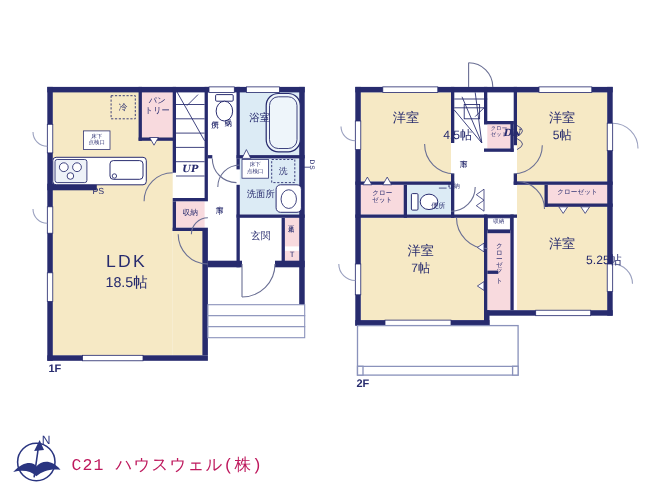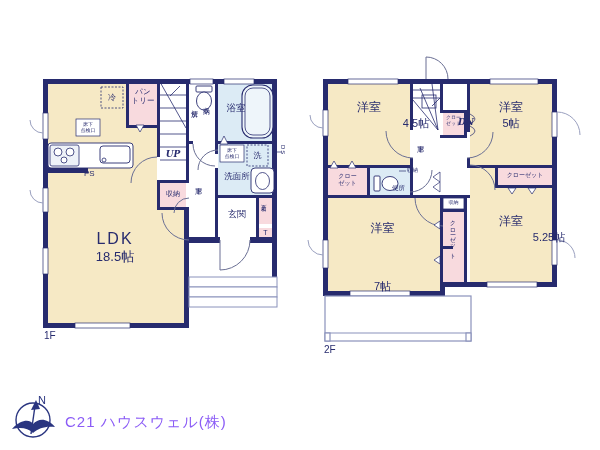--- a/index.html
+++ b/index.html
@@ -3,22 +3,22 @@
 <meta charset="utf-8">
 <style>
   html,body{margin:0;padding:0;background:#fff;}
   .canvas{position:relative;width:600px;height:450px;background:#ffffff;overflow:hidden;
           font-family:"Liberation Sans",sans-serif;}
   .canvas svg{position:absolute;left:0;top:0;}
   .lbl{position:absolute;color:#272b6e;line-height:1.15;white-space:pre-line;}
   .ctr{text-align:center;}
   .v{writing-mode:vertical-rl;letter-spacing:1px;}
   .it{font-family:"DejaVu Serif",serif;font-style:italic;font-weight:bold;}
-  .bold{font-weight:normal;}
-  .watermark{position:absolute;color:#8b5cf6;letter-spacing:1px;}
+  .bold{font-weight:bold;}
+  .watermark{position:absolute;color:#be185d;letter-spacing:1px;font-family:Liberation Mono, monospace;}
 </style>
 </head>
 <body>
 
 <div class="canvas">
 
 <svg width="600" height="450" viewBox="0 0 600 450">
 
   <g>
     <rect x="48" y="82" width="109" height="241" fill="#f6e9c5"></rect>
@@ -265,21 +265,21 @@
   <div class="lbl ctr" style="left:219px;top:209px;width:36px;font-size:9px;">玄関</div>
   <div class="lbl v" style="left:261px;top:200px;font-size:5.5px;">下足箱</div>
   <div class="lbl ctr" style="left:259px;top:229px;width:13px;font-size:7px;">T</div>
   <div class="lbl bold" style="left:44px;top:330px;font-size:10px;">1F</div>
 
   <div class="lbl ctr" style="left:328px;top:101px;width:82px;font-size:12px;">洋室</div>
   <div class="lbl ctr" style="left:328px;top:117px;width:82px;font-size:11px;padding-left:47px;">4.5帖</div>
   <div class="lbl ctr" style="left:470px;top:101px;width:82px;font-size:12px;">洋室</div>
   <div class="lbl ctr" style="left:470px;top:117px;width:82px;font-size:11px;">5帖</div>
   <div class="lbl ctr" style="left:330px;top:222px;width:105px;font-size:12px;">洋室</div>
-  <div class="lbl ctr" style="left:330px;top:238px;width:105px;font-size:11px;margin-top:42px;">7帖</div>
+  <div class="lbl ctr" style="left:330px;top:238px;width:105px;font-size:11px;">7帖</div>
   <div class="lbl ctr" style="left:470px;top:215px;width:82px;font-size:12px;">洋室</div>
   <div class="lbl ctr" style="left:470px;top:231px;width:82px;font-size:11px;padding-left:38px;">5.25帖</div>
   <div class="lbl ctr it" style="left:413px;top:117px;width:26px;font-size:9px;margin-left:40px;">DN</div>
   <div class="lbl ctr" style="left:443px;top:115px;width:21px;font-size:5px;">クロー
 ゼット</div>
   <div class="lbl v" style="left:416px;top:140px;font-size:7px;">廊下</div>
   <div class="lbl" style="left:407px;top:167px;font-size:5.5px;">収納</div>
   <div class="lbl ctr" style="left:328px;top:173px;width:39px;font-size:6px;">クロー
 ゼット</div>
   <div class="lbl" style="left:392px;top:184px;font-size:6.5px;">便所</div>

